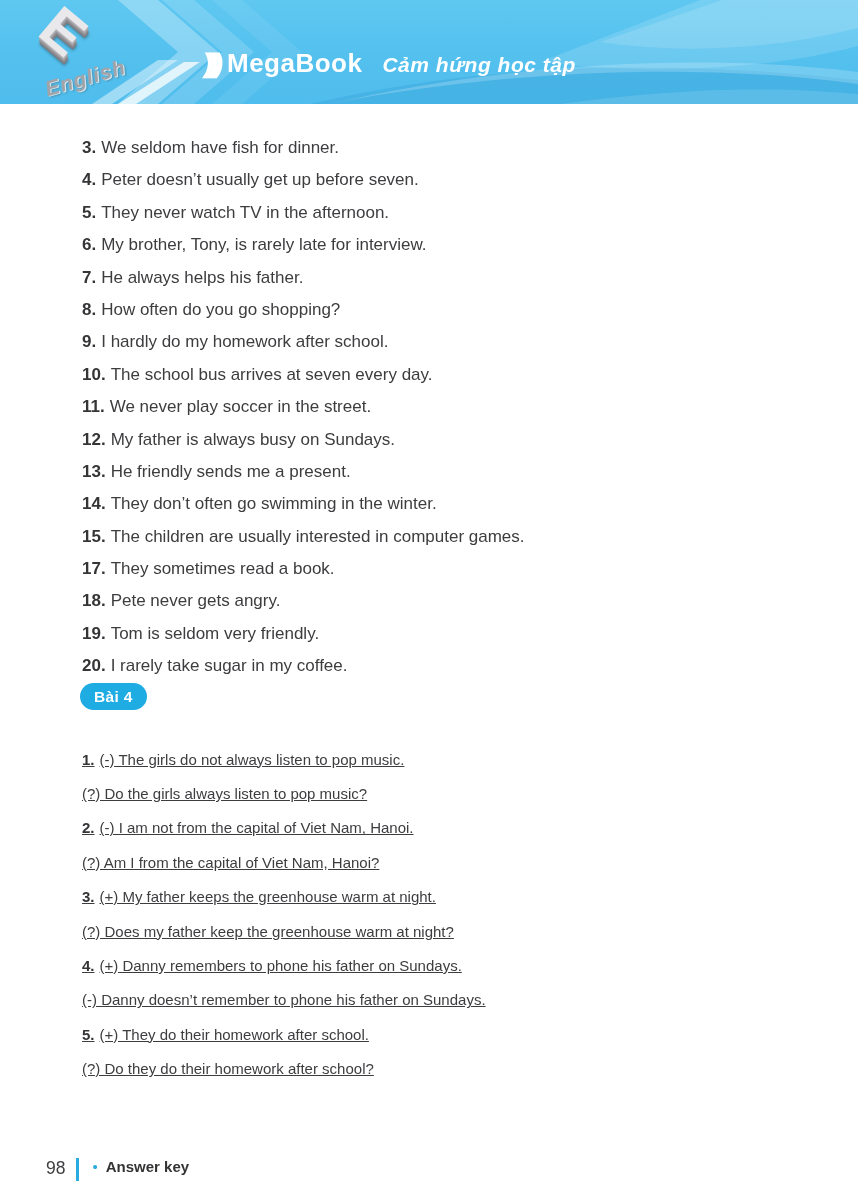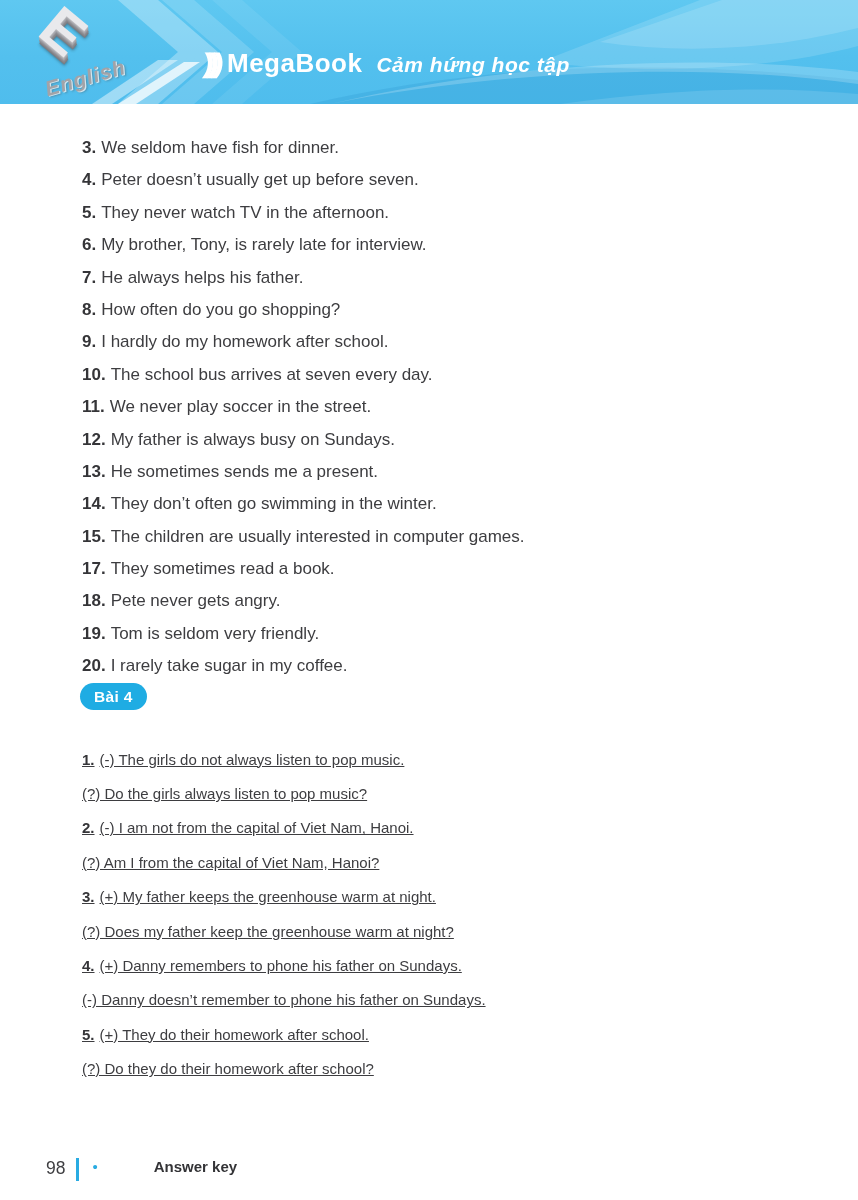--- a/index.html
+++ b/index.html
@@ -30,21 +30,21 @@
     color:#a2a3a8; transform:rotate(-16deg);
     text-shadow:1px 1px 0 rgba(255,255,255,.75), 2px 2px 2px rgba(70,70,75,.35);
   }
 
   .brand { position:absolute; left:205px; top:48px; display:flex; align-items:baseline; color:#ffffff; }
   .brand .marks {
     font-weight:900; font-size:26px; letter-spacing:-4px; margin-right:8px;
     transform:skewX(-6deg); display:inline-block; -webkit-text-stroke:1.5px #ffffff;
   }
   .brand .name { font-weight:700; font-size:26px; letter-spacing:.5px; }
-  .brand .tagline { font-style:italic; font-weight:700; font-size:21px; margin-left:14px; letter-spacing:.5px; }
+  .brand .tagline { font-style:italic; font-weight:700; font-size:21px; margin-left:20px; letter-spacing:.5px; }
 
   
   .content { position:absolute; left:82px; top:132px; width:720px; color:#3d3d40; }
   .row-a { height:32.4px; line-height:32.4px; font-size:17px; white-space:nowrap; }
   .row-b { height:34.4px; line-height:34.4px; font-size:15px; white-space:nowrap;text-decoration:underline; }
   .num { font-weight:700; color:#353538; margin-right:5px; }
   .num:empty { display:none; }
 
   .badge {
     display:inline-block; margin:0 0 24px -2px;
@@ -53,21 +53,21 @@
     height:27px; line-height:27px; padding:0 14px; border-radius:14px;
     letter-spacing:.3px;
   }
   .badge-wrap { height:60px; }
 
   
   .footer { position:absolute; left:46px; top:1158px; display:flex; align-items:flex-start; }
   .footer .pagenum { font-size:17.5px; color:#3e3e41; }
   .footer .vbar { width:3px; height:23px; background:#29abe2; margin:0 13px 0 11px; }
   .footer .bullet { color:#29abe2; font-size:15px; margin-right:8px; }
-  .footer .label { font-size:15px; font-weight:700; color:#333336;margin-left:48px; }
+  .footer .label { font-size:15px; font-weight:700; color:#333336; }
 </style>
 </head>
 <body>
 
 <div class="page">
 
   <div class="header">
     <svg class="header-decor" viewBox="0 0 858 104" xmlns="http://www.w3.org/2000/svg" aria-hidden="true">
 
       <path d="M118,0 L158,0 L218,52 L158,104 L118,104 L178,52 Z" fill="rgba(255,255,255,0.30)"></path>
@@ -135,21 +135,21 @@
 
         <div class="row-a">
           <span class="num">11.</span><span class="txt">We never play soccer in the street.</span>
         </div>
 
         <div class="row-a">
           <span class="num">12.</span><span class="txt">My father is always busy on Sundays.</span>
         </div>
 
         <div class="row-a">
-          <span class="num">13.</span><span class="txt">He sometimes sends me a present.</span>
+          <span class="num">13.</span><span class="txt">He friendly sends me a present.</span>
         </div>
 
         <div class="row-a">
           <span class="num">14.</span><span class="txt">They don’t often go swimming in the winter.</span>
         </div>
 
         <div class="row-a">
           <span class="num">15.</span><span class="txt">The children are usually interested in computer games.</span>
         </div>
 

